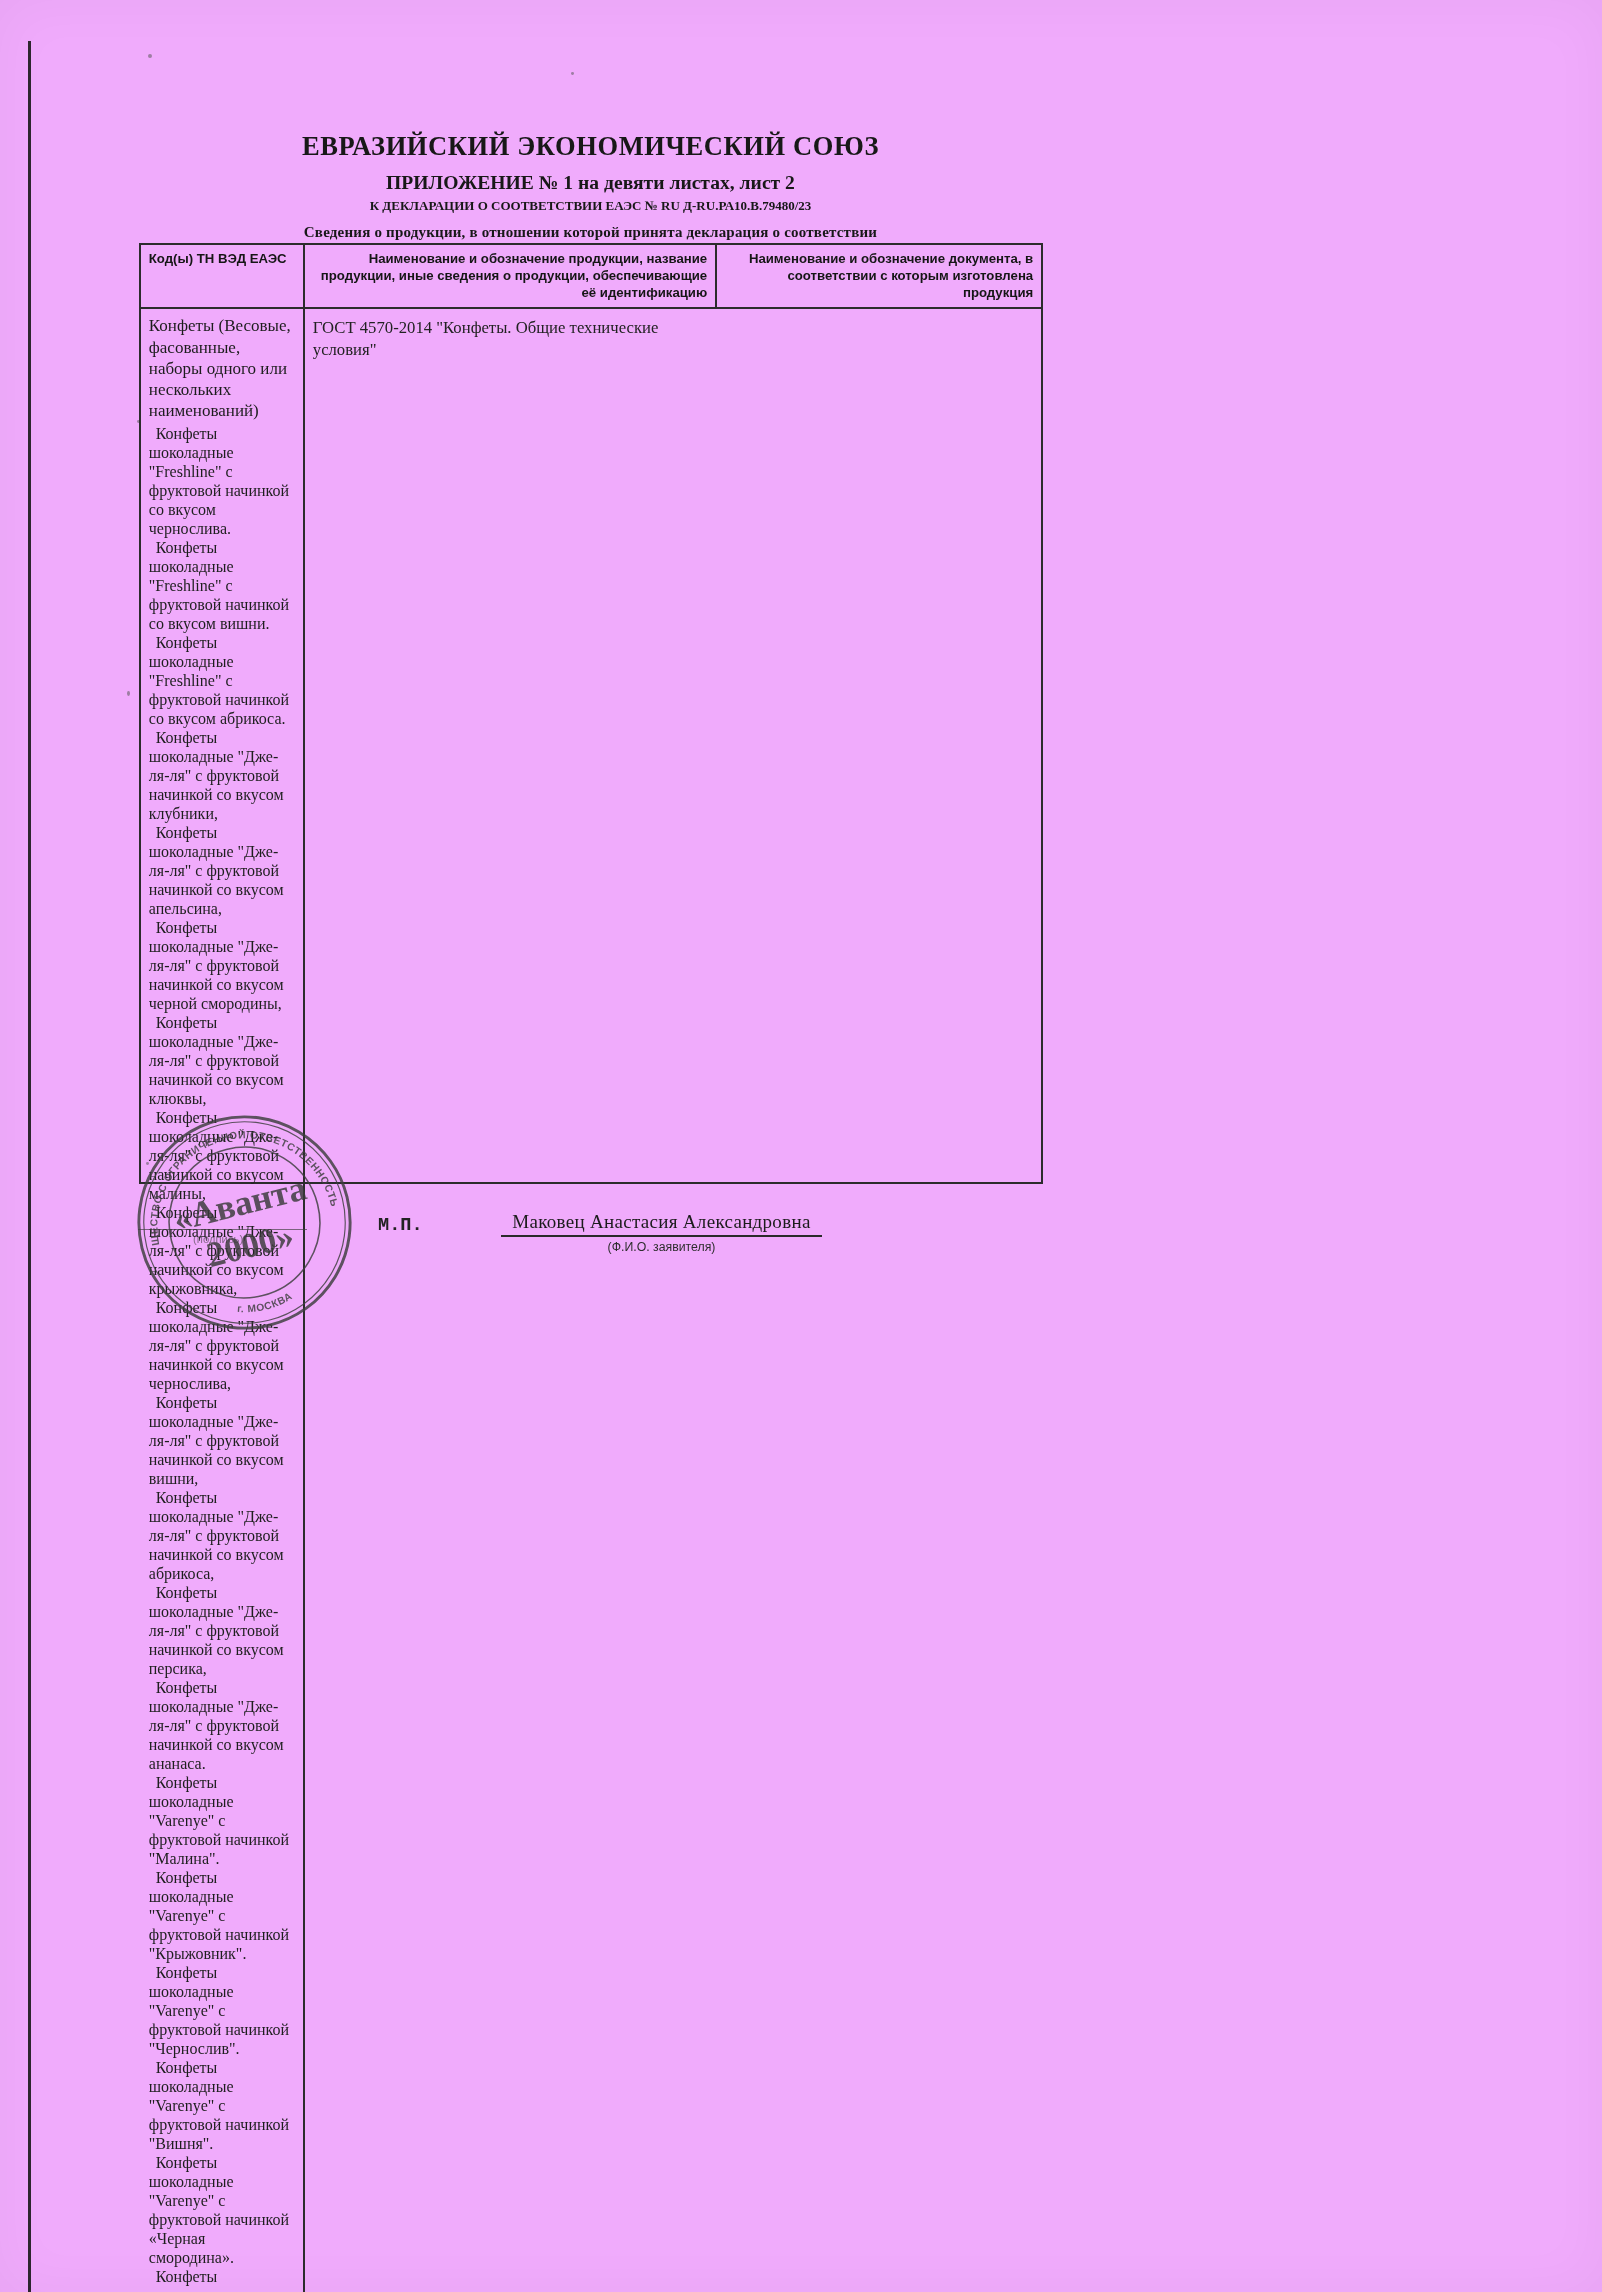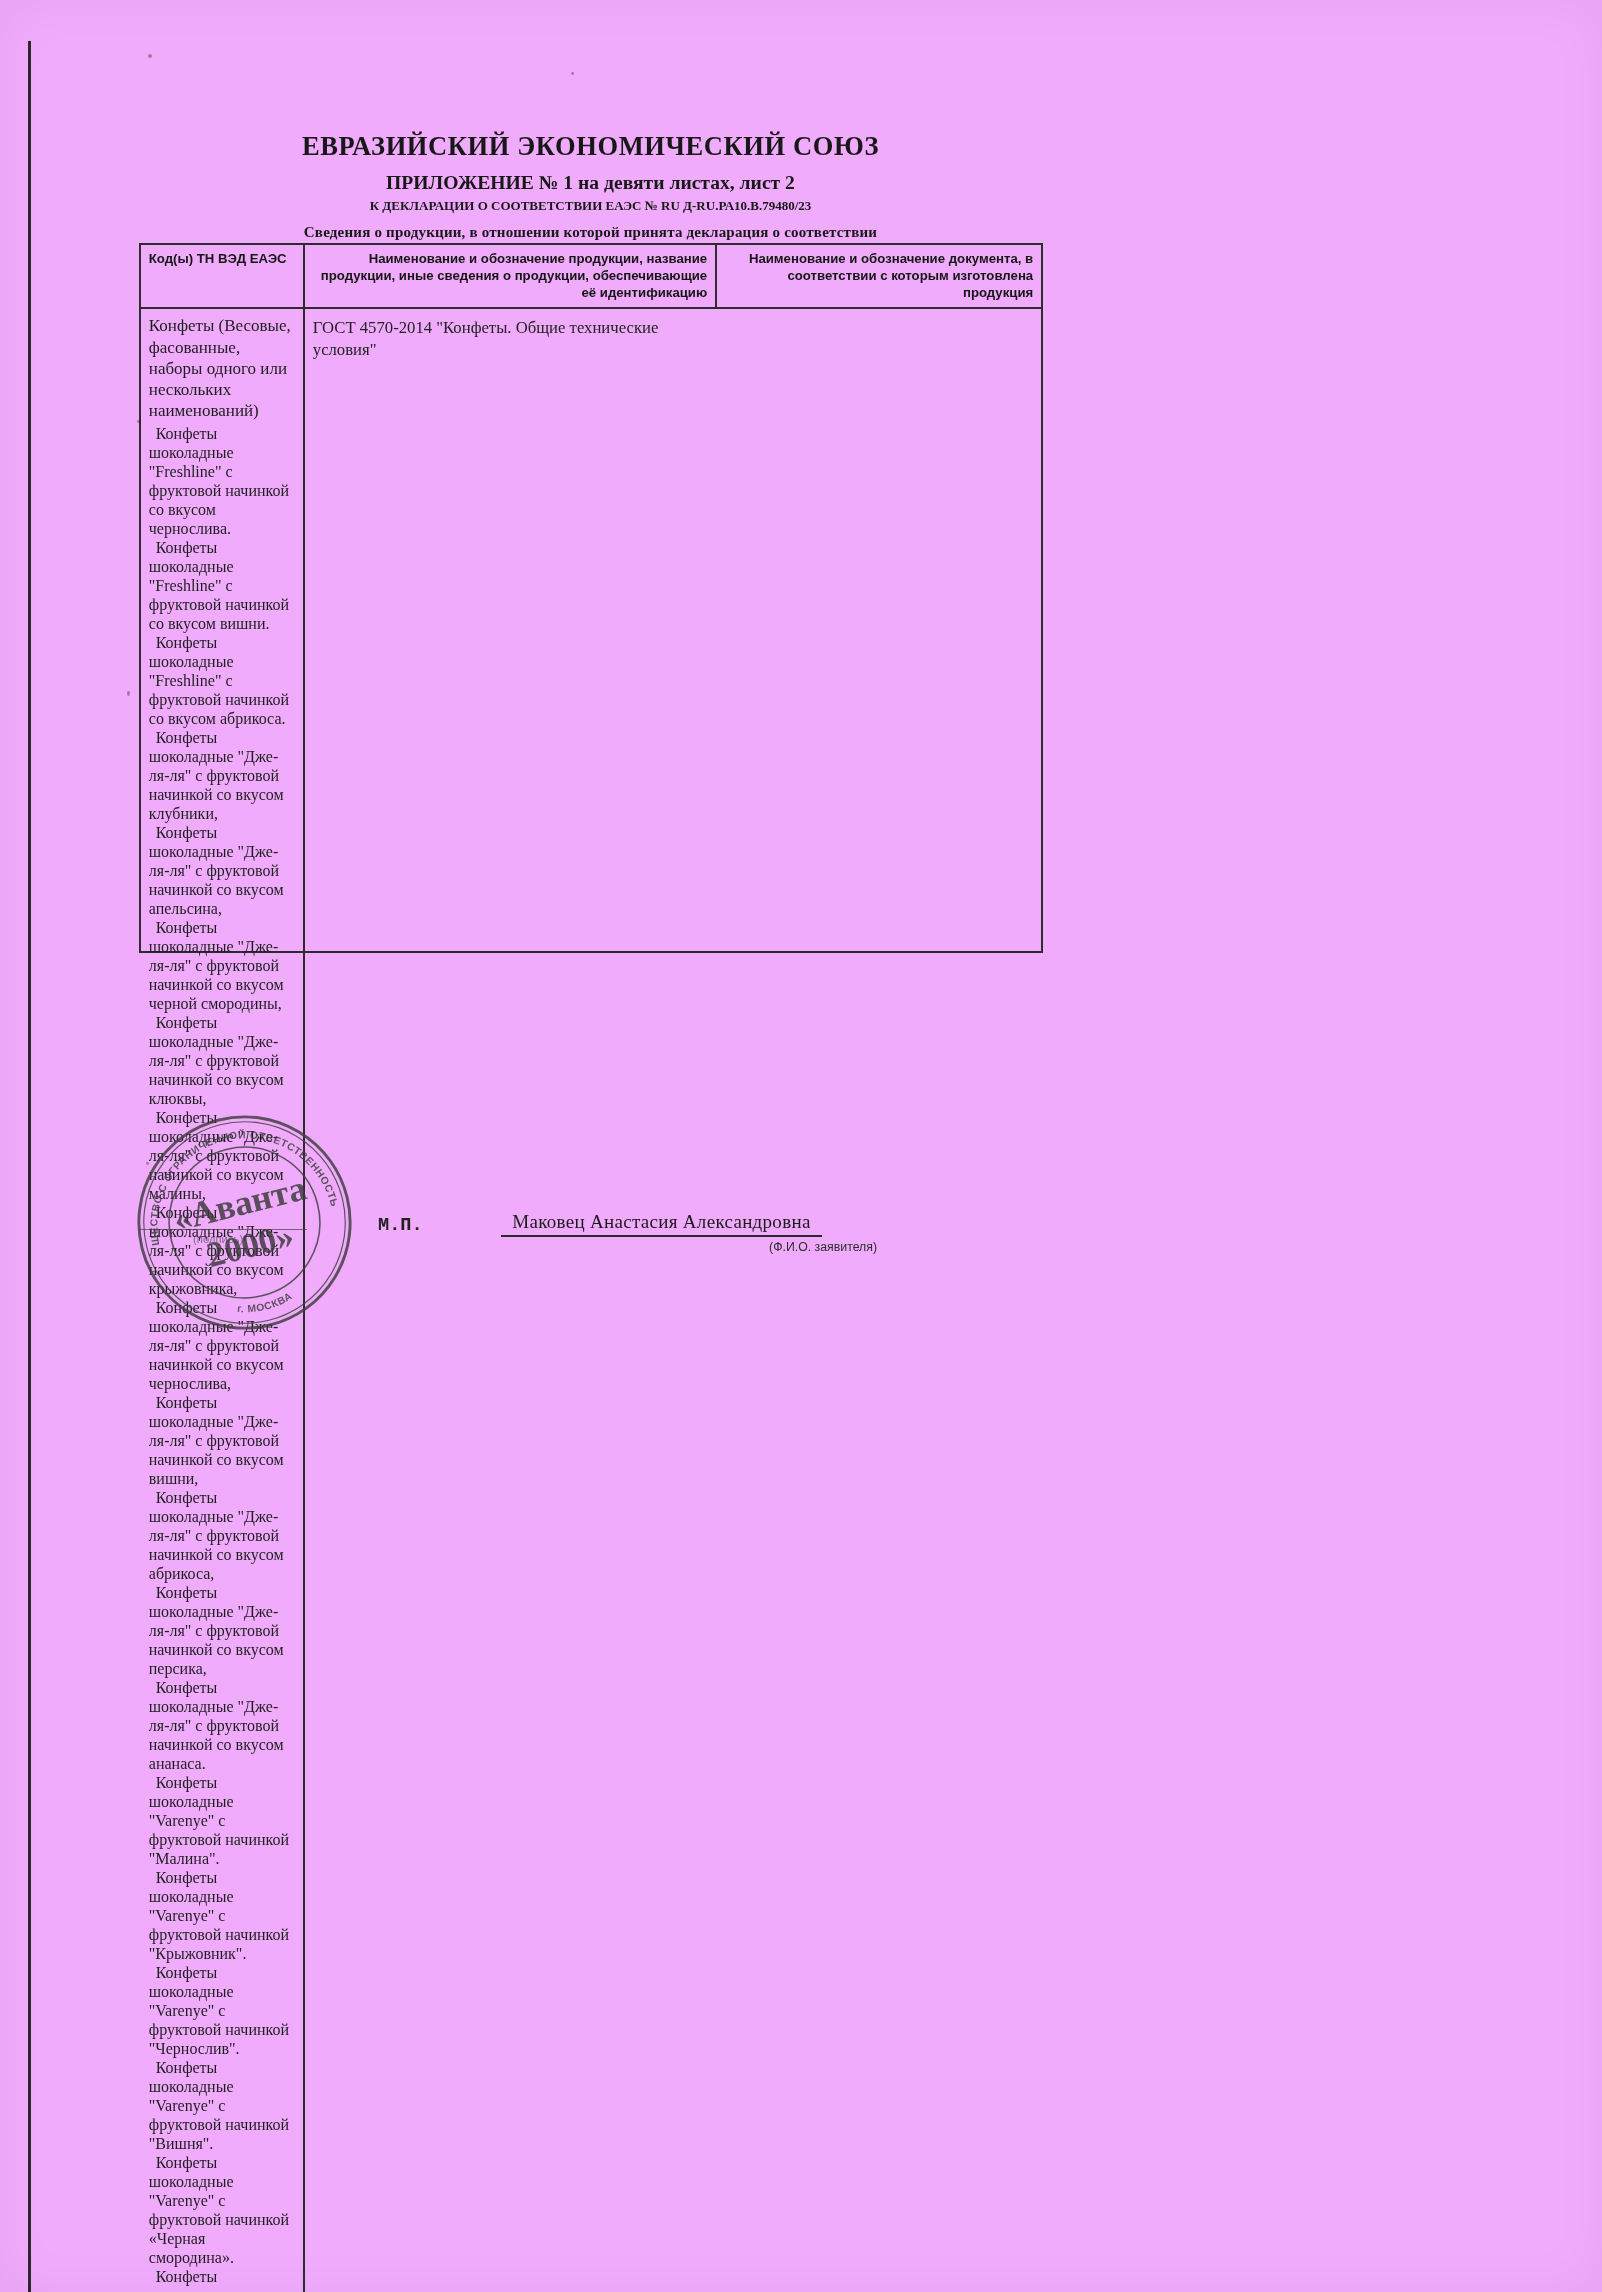--- a/index.html
+++ b/index.html
@@ -15,21 +15,21 @@
 
   .speck { position:absolute; width:3.9px; height:3.9px; border-radius:50%; background:#5a5a5a; opacity:.55; }
 
   .heading { position:absolute; left:137px; width:907px; text-align:center; font-weight:bold; color:#181818; }
   .title  { top:131px; font-size:26.5px; letter-spacing:0.6px; }
   .sub1   { top:172px; font-size:19.6px; }
   .sub2   { top:198px; font-size:13px; }
   .sub3   { top:224px; font-size:15px; letter-spacing:0.2px; }
 
   .doc-table {
-    position:absolute; left:139px; top:243px; width:904px; height:710px;
+    position:absolute; left:139px; top:243px; width:904px; height:941px;
     border:2px solid #2c2c2c; display:flex; flex-direction:column;
     background:transparent;
   }
   .t-row { display:grid; grid-template-columns:164px 412px 1fr; }
   .t-head { border-bottom:2px solid #2c2c2c; }
   .t-body { flex:1; }
   .cell { border-right:2px solid #2c2c2c; }
   .cell:last-child { border-right:none; }
   .h-cell {
     font-family:"Liberation Sans","DejaVu Sans",sans-serif;
@@ -42,21 +42,21 @@
   .doc-cell { padding:7.8px 7.8px; font-size:16.7px; line-height:1.3; color:#222; }
   .summary { font-size:17px; line-height:1.25; margin-bottom:2.9px; color:#1d1d1d; }
   .product-item { font-size:16px; line-height:19px; text-indent:6.9px; color:#1f1f1f; }
 
   
   .sig-line { position:absolute; left:138px; top:1229px; width:169px; border-top:1.6px solid #3b3b3b; opacity:.65; }
   .sig-caption-left { position:absolute; left:193px; top:1233px; font-family:"Liberation Sans","DejaVu Sans",sans-serif; font-size:11.3px; color:#3c3c3c; opacity:.6; }
   .mp { position:absolute; left:378px; top:1215px; font-family:Liberation Mono, monospace; font-weight:bold; font-size:18.6px; color:#222; }
   .signatory { position:absolute; left:446px; top:1211px; width:431px; text-align:center; }
   .sig-name { display:inline-block; font-size:19px; color:#1c1c1c; border-bottom:2px solid #2a2a2a; padding:0 11.8px 2px; letter-spacing:0.3px; }
-  .sig-name-caption { margin-top:2.9px; font-family:"Liberation Sans","DejaVu Sans",sans-serif; font-size:12.3px; color:#2d2d2d;text-align:right; }
+  .sig-name-caption { margin-top:2.9px; font-family:"Liberation Sans","DejaVu Sans",sans-serif; font-size:12.3px; color:#2d2d2d; }
 
   .stamp {
     position:absolute; left:133px; top:1111px; width:223px; height:223px;
     transform:rotate(-14deg); opacity:.82; z-index:3;
   }
   .stamp svg { width:100%; height:100%; }
   .stamp .ring-text { font-family:"Liberation Sans","DejaVu Sans",sans-serif; font-weight:bold; font-size:10.5px; letter-spacing:.6px; fill:#3e3e3e; }
   .stamp .center-text { font-family:"Liberation Serif","DejaVu Serif",serif; font-weight:bold; fill:#3a3a3a; }
 </style>
 </head>

